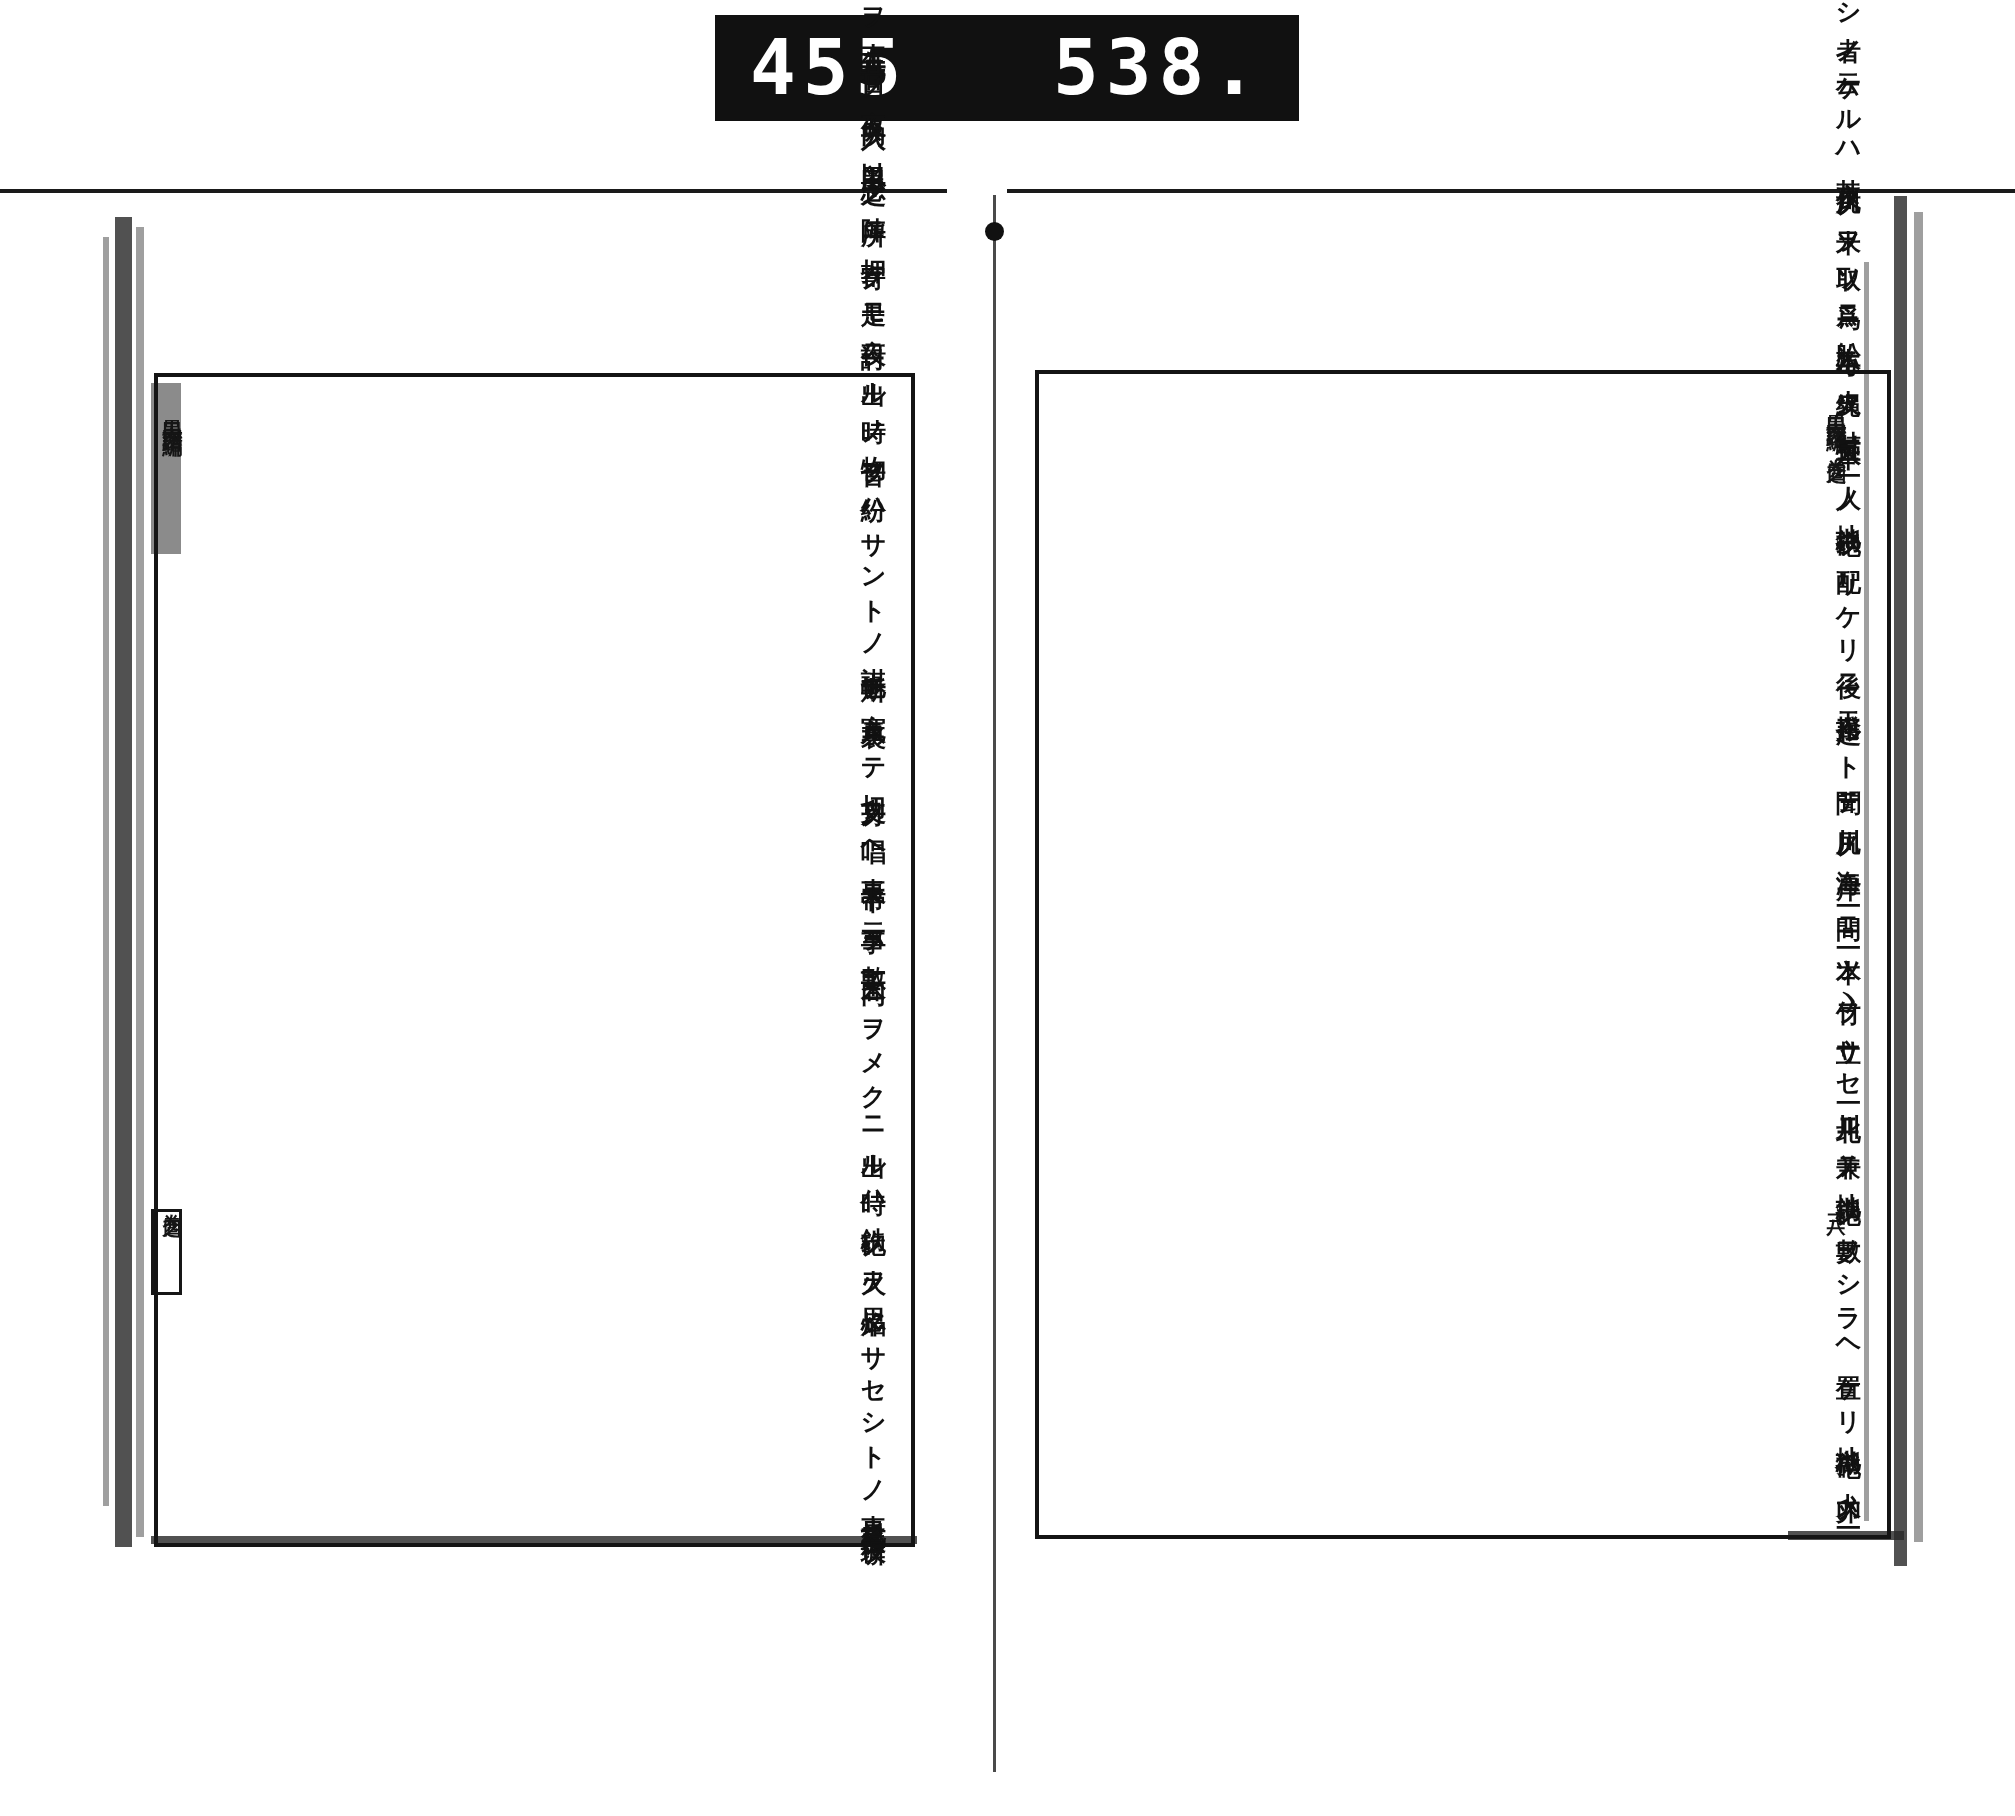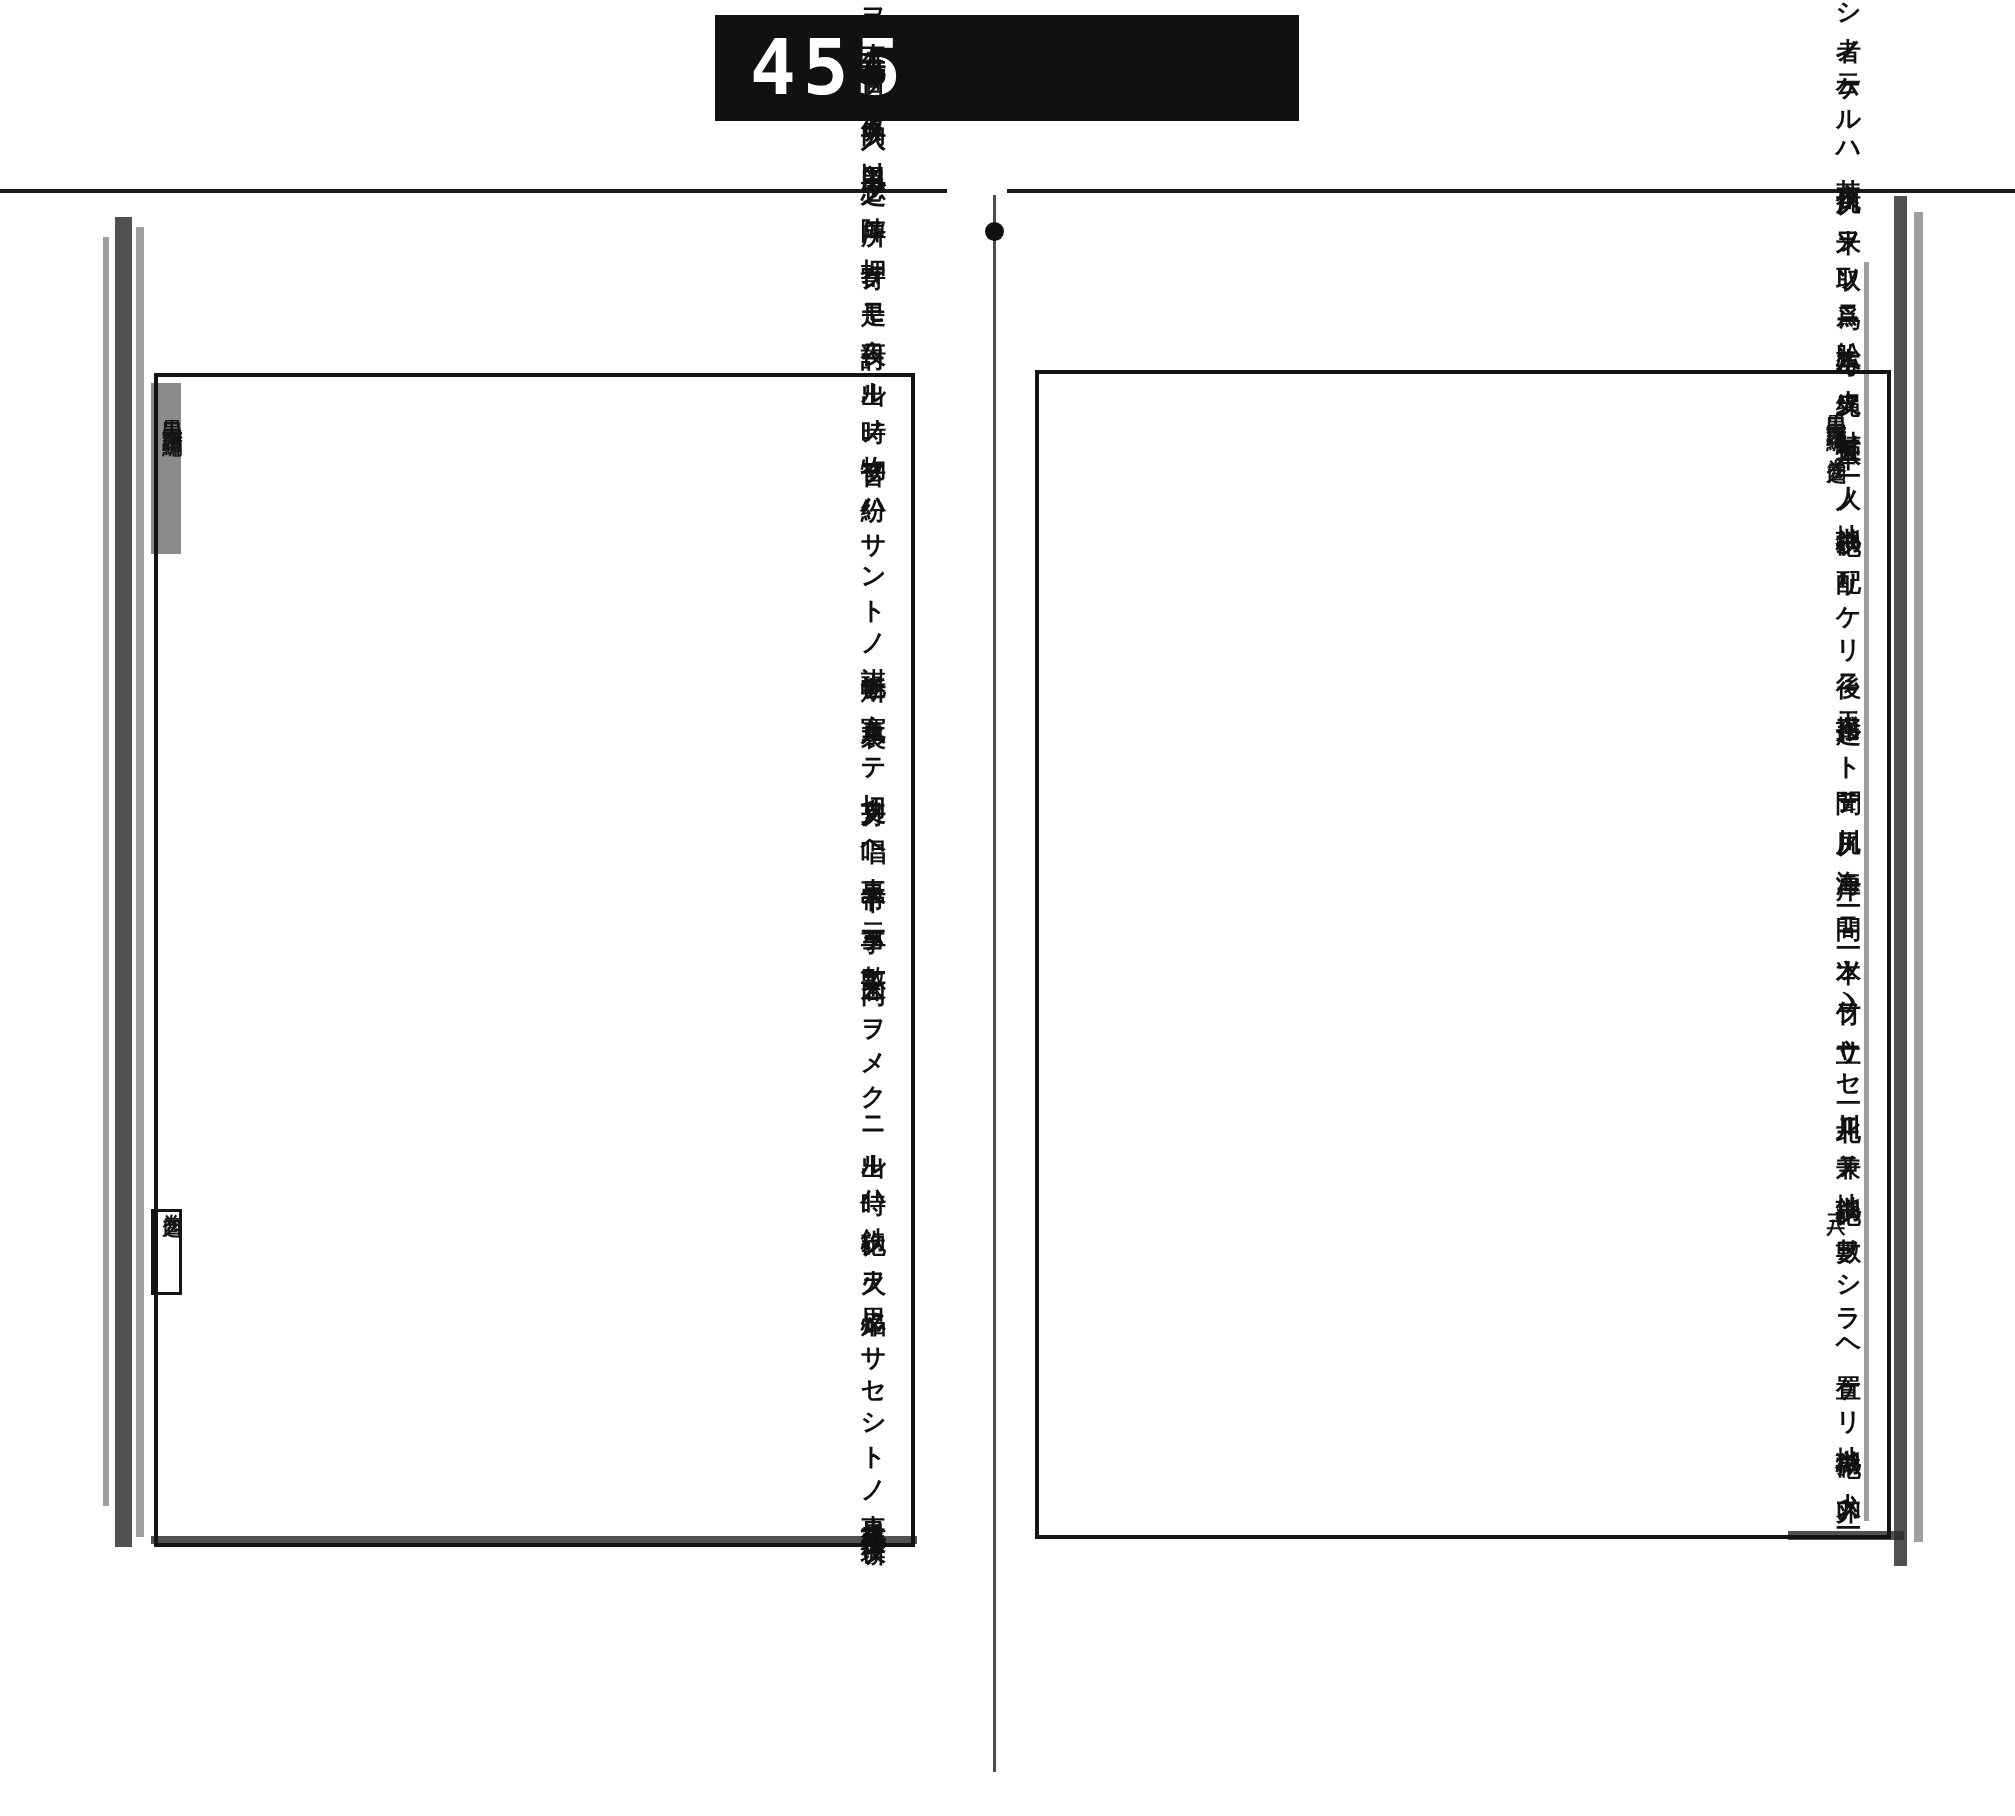--- a/index.html
+++ b/index.html
@@ -179,20 +179,21 @@
     height: 86px;
     border: 3px solid #161616;
     box-sizing: border-box;
   }
 </style>
 </head>
 <body>
 
 <div class="film-header">
   <span class="film-number">455</span>
+  <span class="film-number">538.</span>
 </div>
 
 <div class="film-rule"></div>
 <div class="film-rule-gap"></div>
 <div class="gutter-line"></div>
 <div class="gutter-dot"></div>
 <div class="gutter-tick"></div>
 
 <div class="sheet sheet-right"></div>
 

